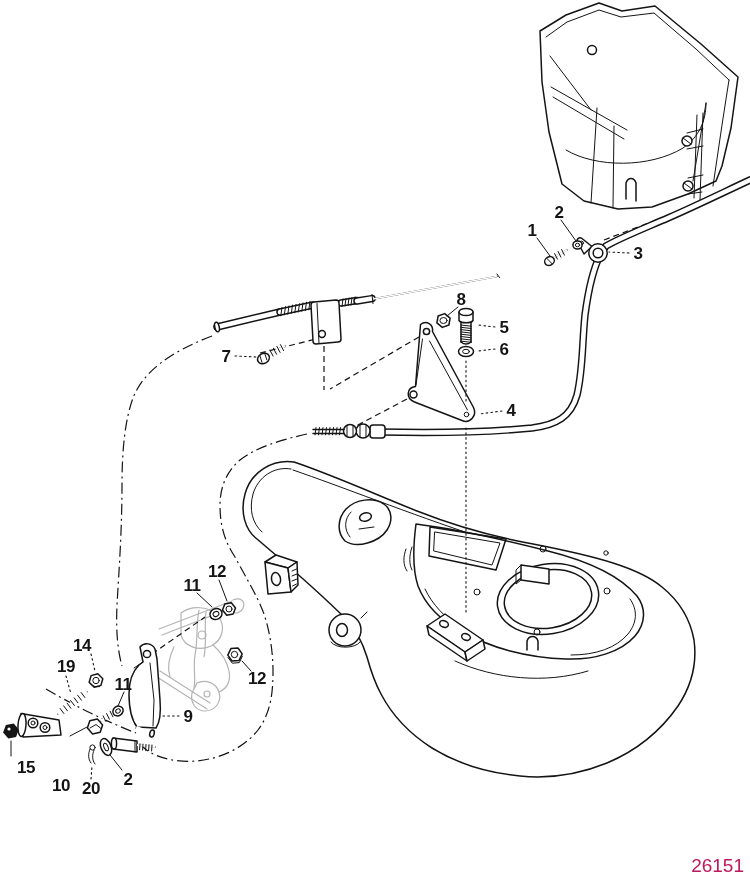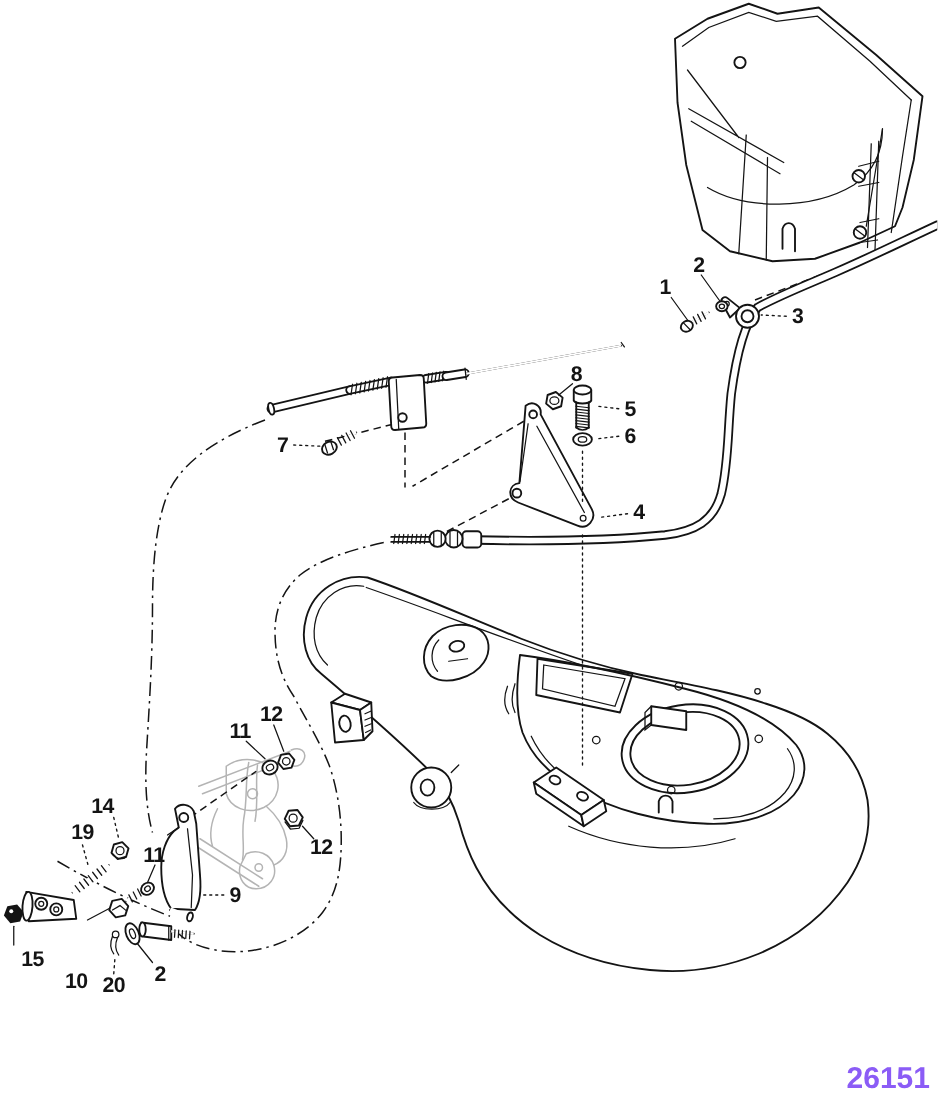--- a/index.html
+++ b/index.html
@@ -1,21 +1,21 @@
 <!DOCTYPE html>
 <html><head>
 <meta charset="utf-8">
 <style>
   html,body{margin:0;padding:0;background:#fff;}
   .stage{position:relative;width:750px;height:882px;background:#fff;overflow:hidden;
          font-family:"Liberation Sans",sans-serif;}
   .stage svg{position:absolute;left:0;top:0;}
   .callout{position:absolute;transform:translate(-50%,-50%);font-weight:bold;font-size:17px;
            color:#141414;letter-spacing:-0.5px;line-height:1;}
-  .part-number{position:absolute;right:6px;bottom:5px;font-weight:bold;font-size:24px;color:#8b5cf6;}
+  .part-number{position:absolute;right:6px;bottom:5px;font-weight:normal;font-size:19px;color:#be185d;}
   
   .ln{fill:none;stroke:#141414;stroke-width:1.5;stroke-linecap:round;stroke-linejoin:round;}
   .lnw{fill:#ffffff;stroke:#141414;stroke-width:1.5;stroke-linecap:round;stroke-linejoin:round;}
   .thin{fill:none;stroke:#141414;stroke-width:1;stroke-linecap:round;}
   .tubeO{fill:none;stroke:#141414;stroke-width:7.5;stroke-linecap:round;}
   .tubeI{fill:none;stroke:#ffffff;stroke-width:4.6;stroke-linecap:round;}
   .dash{fill:none;stroke:#141414;stroke-width:1.2;stroke-dasharray:6 4;}
   .dashdot{fill:none;stroke:#141414;stroke-width:1.2;stroke-dasharray:11 4 2 4;}
   .dot{fill:none;stroke:#141414;stroke-width:1.1;stroke-dasharray:1.6 3.2;stroke-linecap:round;}
   .ghost{fill:none;stroke:#b4b4b4;stroke-width:1.2;stroke-linecap:round;}

